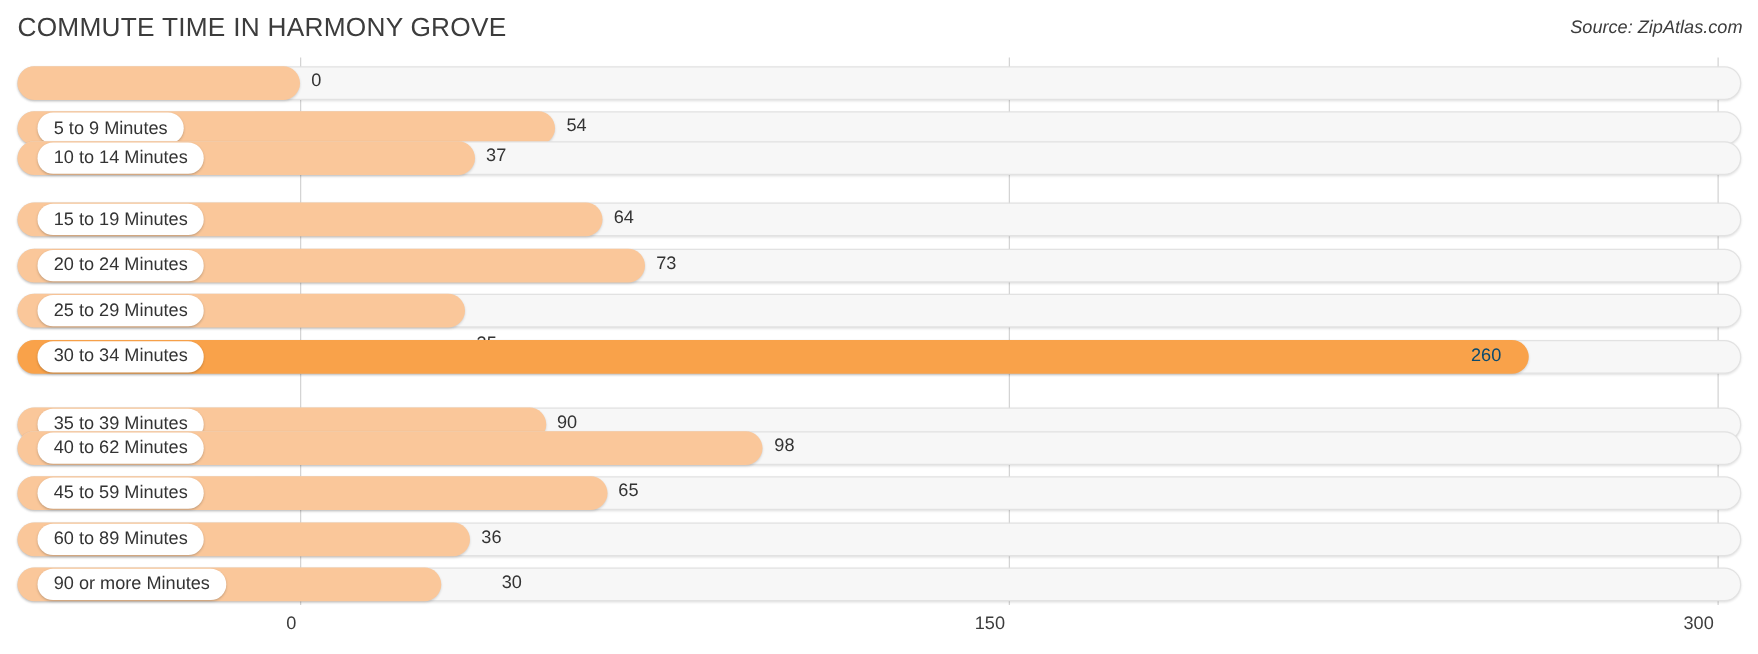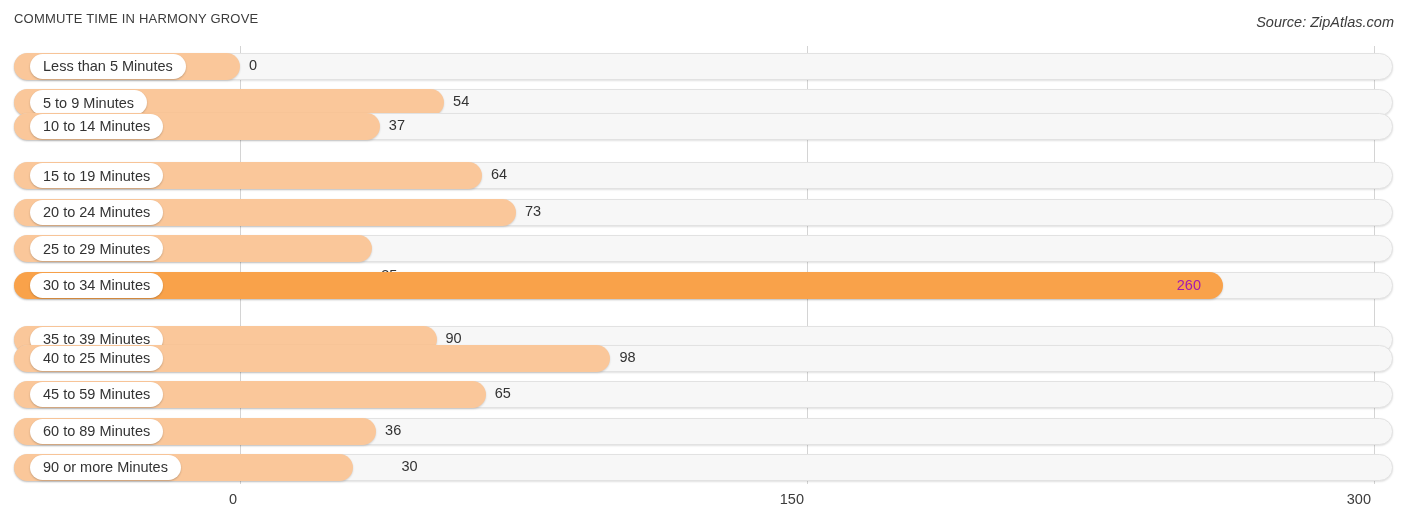--- a/index.html
+++ b/index.html
@@ -22,21 +22,21 @@
   #header {
     position: absolute;
     left: 0; top: 0;
     width: 1406px;
     height: 46px;
   }
   #chart-title {
     position: absolute;
     left: 14px;
     top: 11px;
-    font-size: 13px;
+    font-size: 21px;
     letter-spacing: 0.2px;
     color: #3c3c3c;
     font-weight: 400;
     white-space: nowrap;
   }
   #source-label {
     position: absolute;
     right: 12px;
     top: 14px;
     font-size: 14.5px;
@@ -112,21 +112,21 @@
     position: absolute;
     top: 4px;
     font-size: 14.5px;
     color: #333333;
     white-space: nowrap;
   }
   .value-in {
     position: absolute;
     top: 5px;
     font-size: 14.5px;
-    color: #a21caf;
+    color: #0c4a6e;
     white-space: nowrap;
     text-align: right;
   }
 
   
   #axis {
     position: absolute;
     left: 0;
     top: 484px;
     width: 1406px;
@@ -154,23 +154,20 @@
   <div id="plot">
     <div id="gridlines">
         <div class="gridline" style="left: 240px;"></div>
         <div class="gridline" style="left: 807px;"></div>
         <div class="gridline" style="left: 1374px;"></div>
       </div>
     <div id="rows">
         <div class="row" style="top: 7px;">
           <div class="track"></div>
           <div class="bar" style="width: 226px;"></div>
-          <div class="pill">
-            <span class="pill-text">Less than 5 Minutes</span>
-          </div>
           <div class="value-out" style="left: 235px;">0</div>
         </div>
         <div class="row" style="top: 43.45px;">
           <div class="track"></div>
           <div class="bar" style="width: 430.12px;"></div>
           <div class="pill">
             <span class="pill-text">5 to 9 Minutes</span>
           </div>
           <div class="value-out" style="left: 439.12px;">54</div>
         </div>
@@ -219,21 +216,21 @@
           <div class="bar" style="width: 422.56px;"></div>
           <div class="pill">
             <span class="pill-text">35 to 39 Minutes</span>
           </div>
           <div class="value-out" style="left: 431.56px;">90</div>
         </div>
         <div class="row" style="top: 298.6px;">
           <div class="track"></div>
           <div class="bar" style="width: 596.44px;"></div>
           <div class="pill">
-            <span class="pill-text">40 to 25 Minutes</span>
+            <span class="pill-text">40 to 62 Minutes</span>
           </div>
           <div class="value-out" style="left: 605.44px;">98</div>
         </div>
         <div class="row" style="top: 335.05px;">
           <div class="track"></div>
           <div class="bar" style="width: 471.7px;"></div>
           <div class="pill">
             <span class="pill-text">45 to 59 Minutes</span>
           </div>
           <div class="value-out" style="left: 480.7px;">65</div>

